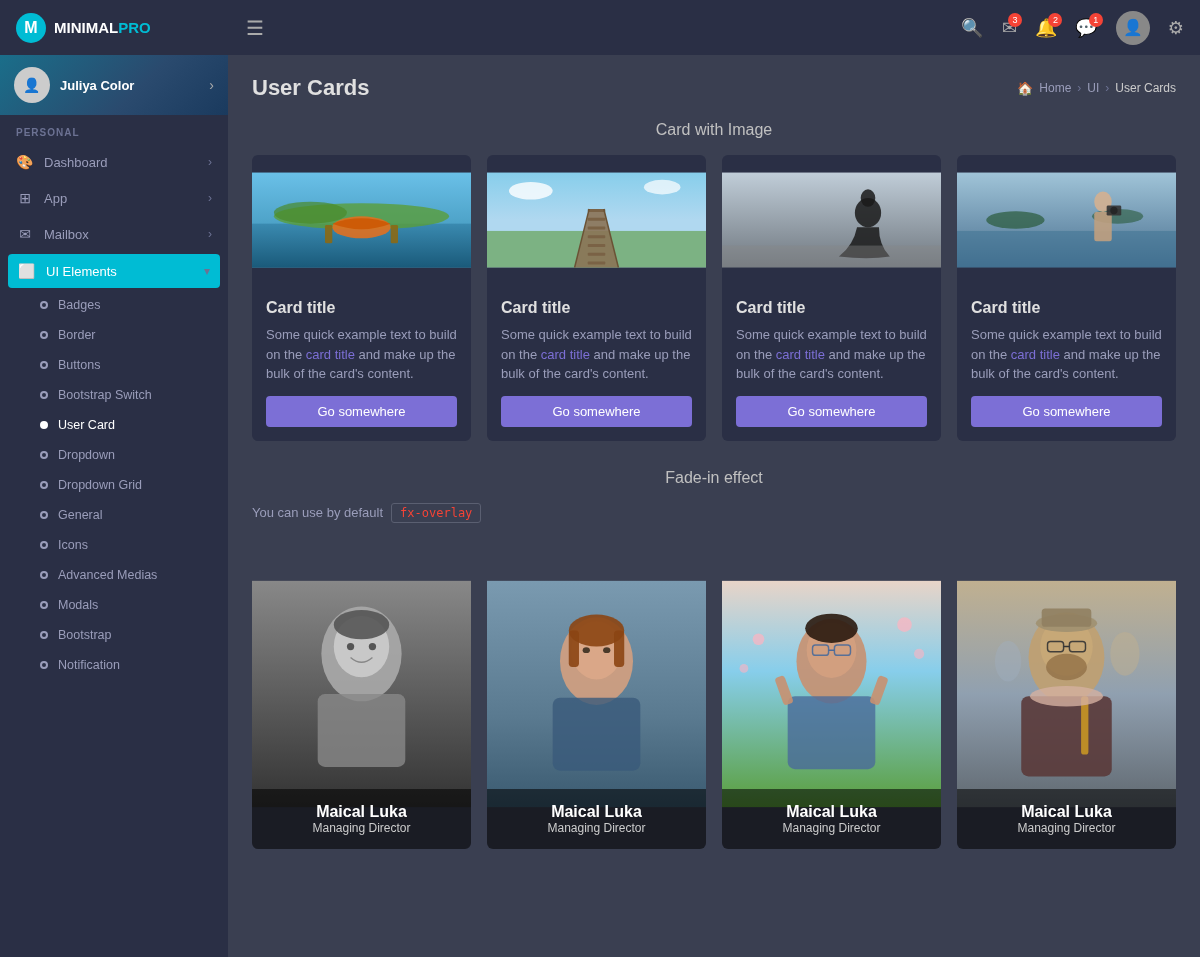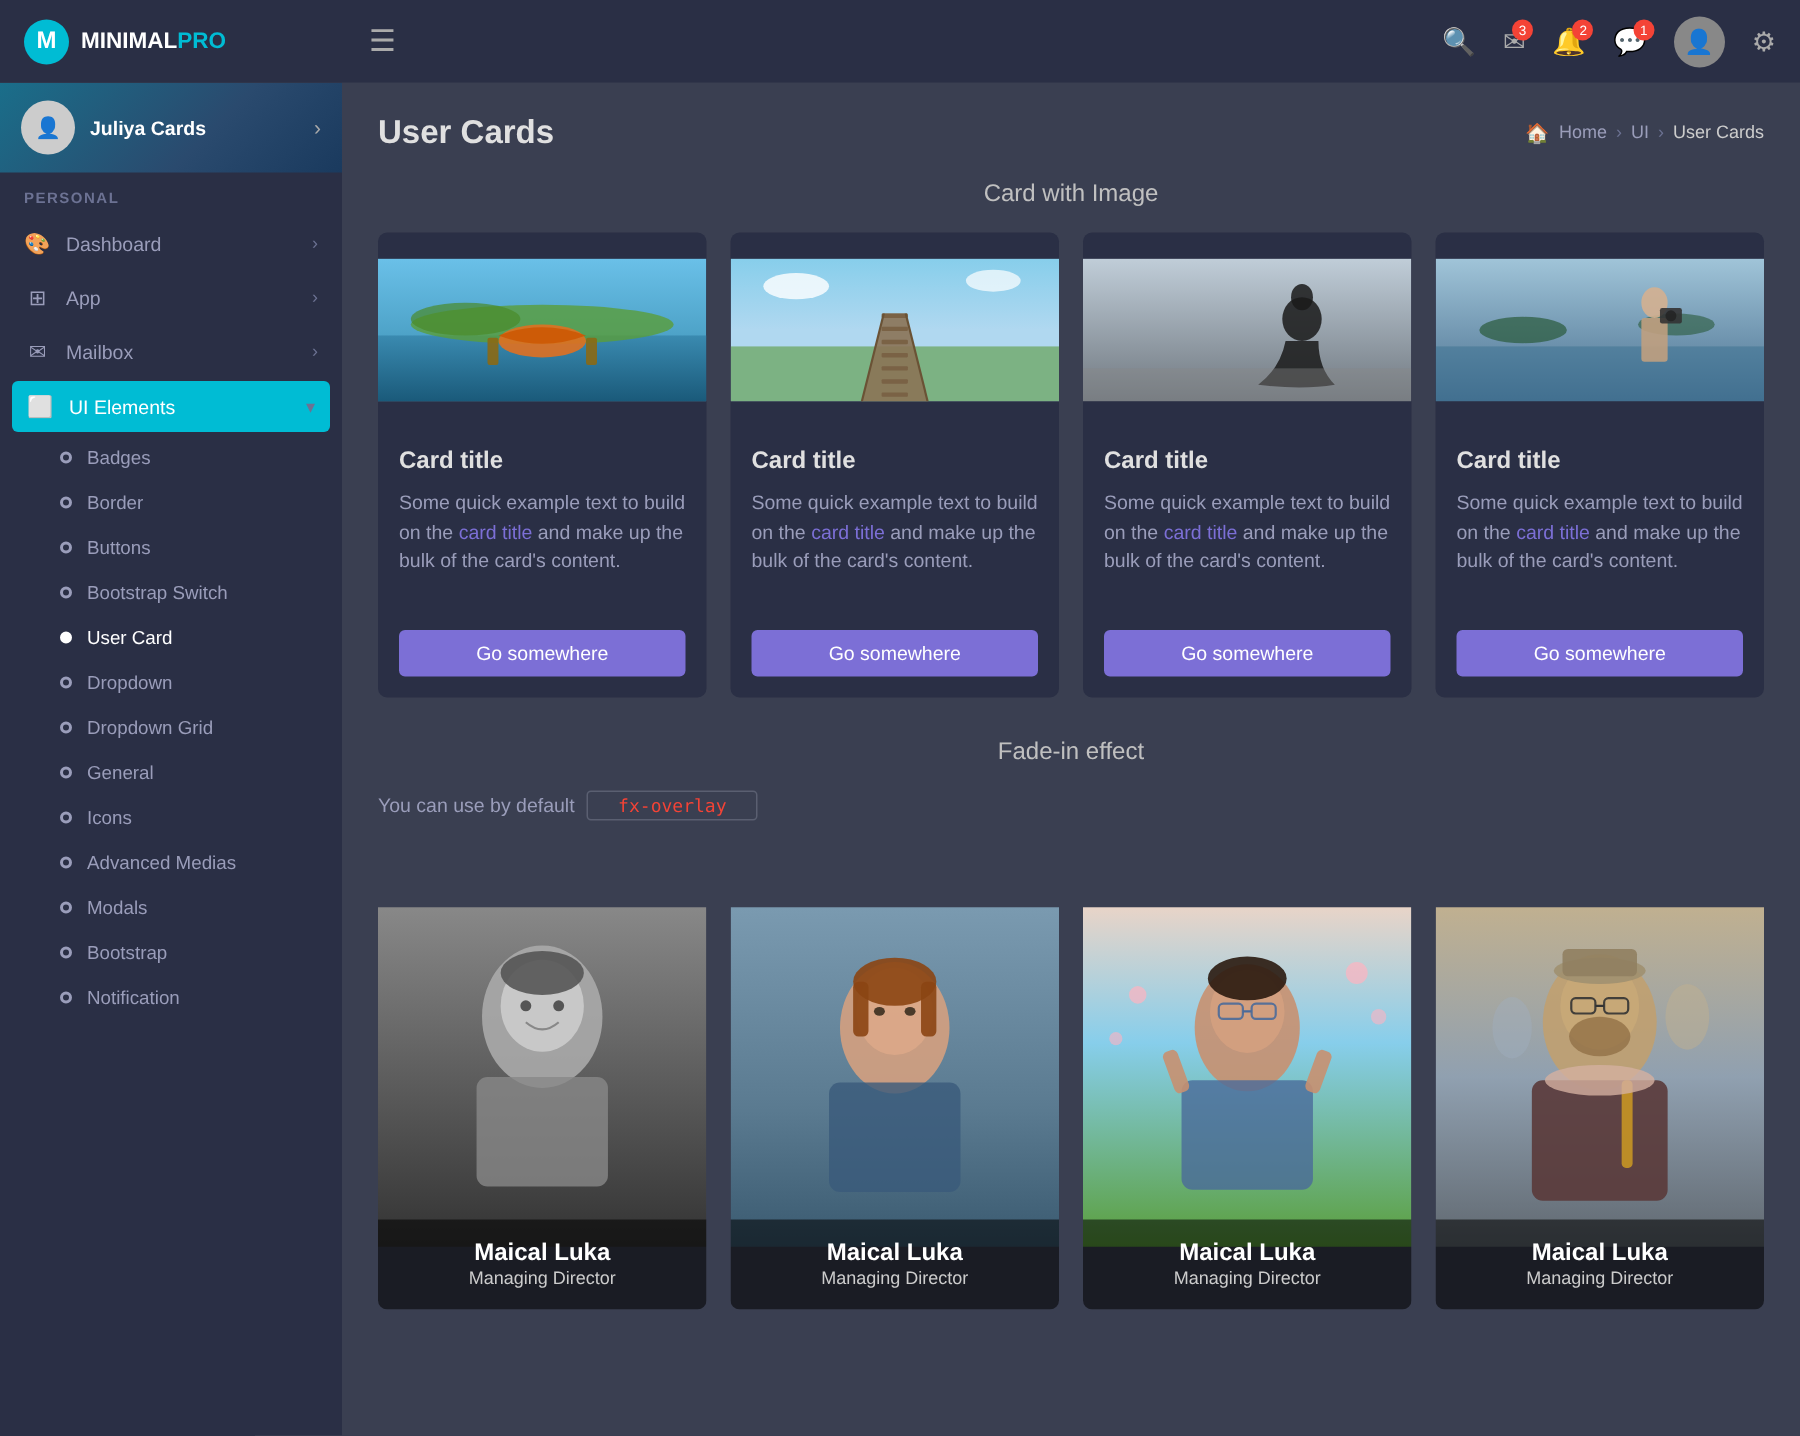--- a/index.html
+++ b/index.html
@@ -235,37 +235,36 @@
     .card-text a { color: #7c6fd6; text-decoration: none; }
     .card-btn {
       background: #7c6fd6;
       color: #fff;
       border: none;
       padding: 8px 18px;
       border-radius: 4px;
       font-size: 13px;
       cursor: pointer;
       width: 100%;
-      margin-top: 24px;
     }
 
     
     .fade-section-desc {
       font-size: 13px;
       color: #9a9dba;
       margin-bottom: 16px;
       display: flex;
       align-items: center;
       gap: 8px;
     }
     .code-badge {
       background: #3a3f51;
       border: 1px solid #5a5f71;
       color: #f44336;
-      padding: 2px 20px;
+      padding: 2px 8px;
       border-radius: 3px;
       font-family: monospace;
       font-size: 12px;
     }
 
     
     .person-cards-grid {
       display: grid;
       grid-template-columns: repeat(4, 1fr);
       gap: 16px;
@@ -335,21 +334,21 @@
     <div class="topbar-avatar">👤</div>
     <div class="topbar-gear">⚙</div>
   </div>
 </header>
 
 <div class="layout">
 
   <aside class="sidebar">
     <div class="sidebar-user">
       <div class="sidebar-user-avatar">👤</div>
-      <span class="sidebar-user-name">Juliya Cards</span>
+      <span class="sidebar-user-name">Juliya Color</span>
       <span class="sidebar-user-chevron">›</span>
     </div>
 
     <div class="sidebar-section-label">PERSONAL</div>
 
     <div class="sidebar-item">
       <span class="sidebar-item-icon">🎨</span>
       <span class="sidebar-item-label">Dashboard</span>
       <span class="sidebar-item-chevron">›</span>
     </div>

